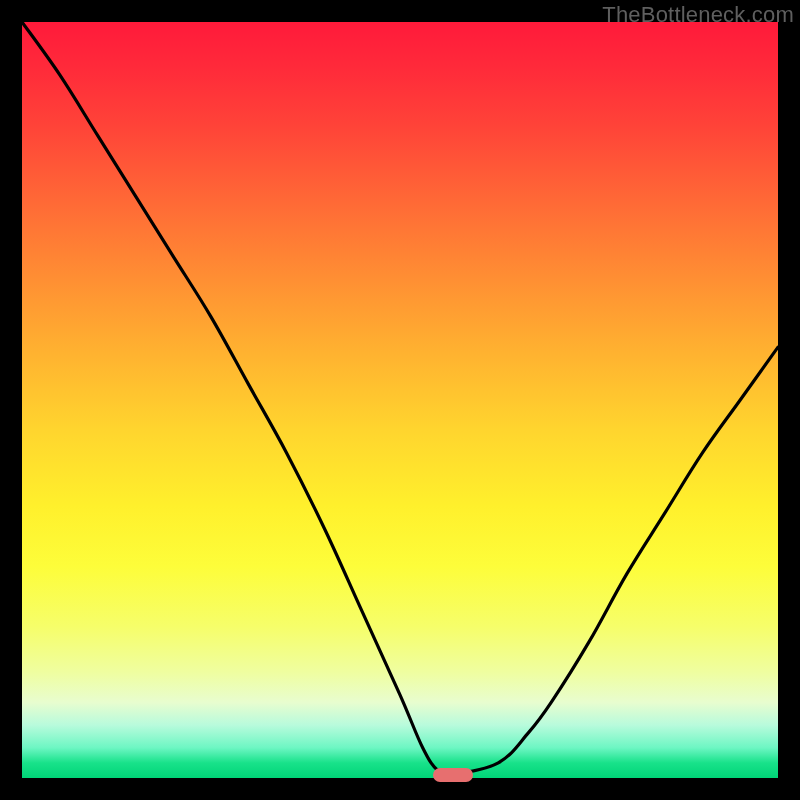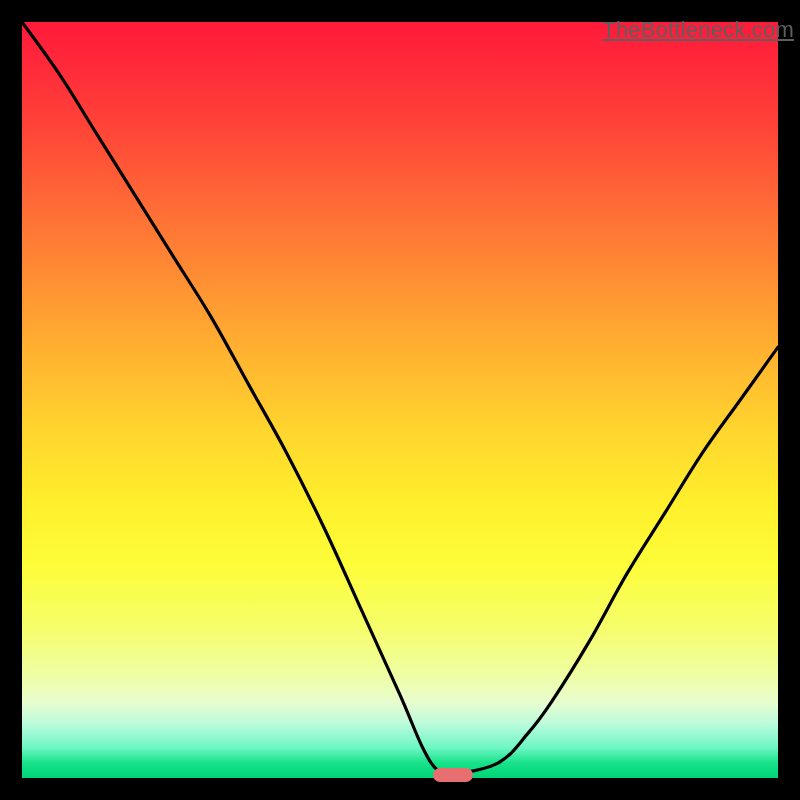--- a/index.html
+++ b/index.html
@@ -41,29 +41,28 @@
       #effea0 86%,
       #e8fdcf 90%,
       #b8fbdc 93%,
       #6df6c3 96%,
       #18e28a 98%,
       #00d477 100%
     );
   }
   .watermark {
     position: absolute;
-    top: 17px;
+    top: 2px;
     right: 6px;
     font-size: 22px;
     font-weight: 500;
     color: #5f5f5f;
     letter-spacing: 0.2px;
     user-select: none;
     pointer-events: none;
-    text-decoration: underline;
   }
   svg.curve {
     position: absolute;
     left: 0;
     top: 0;
     width: 756px;
     height: 756px;
     pointer-events: none;
   }
   .marker {

